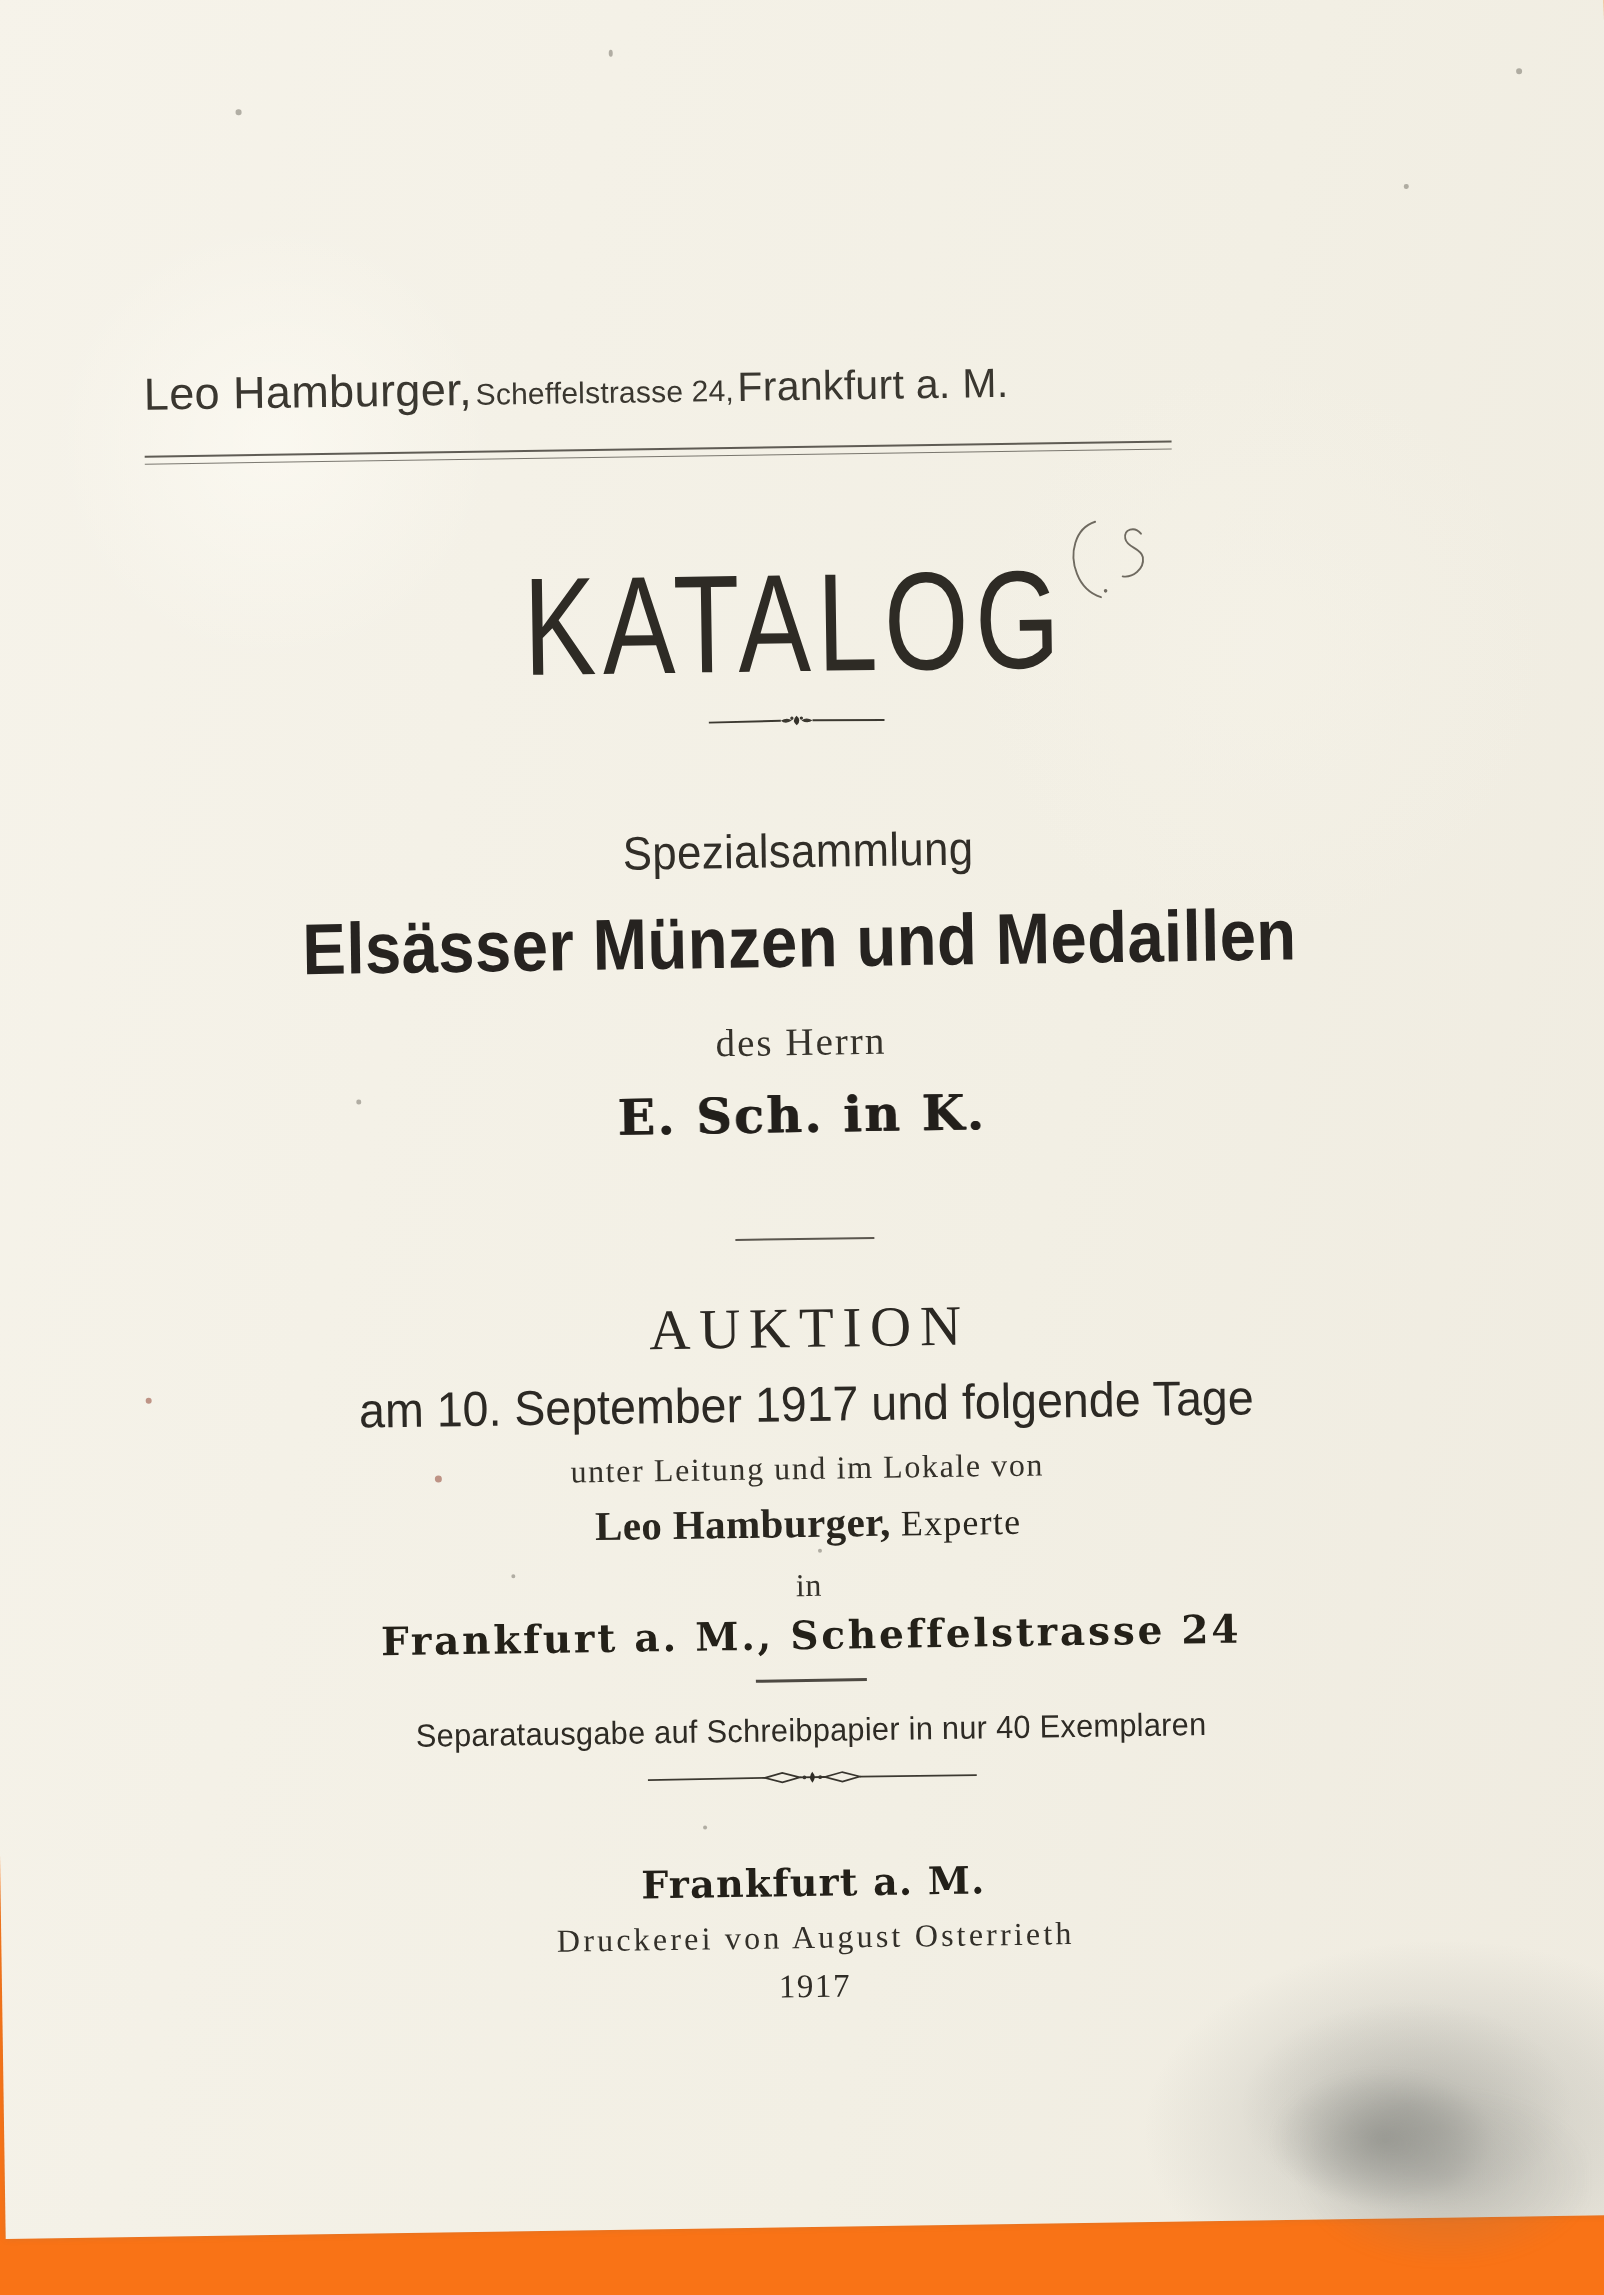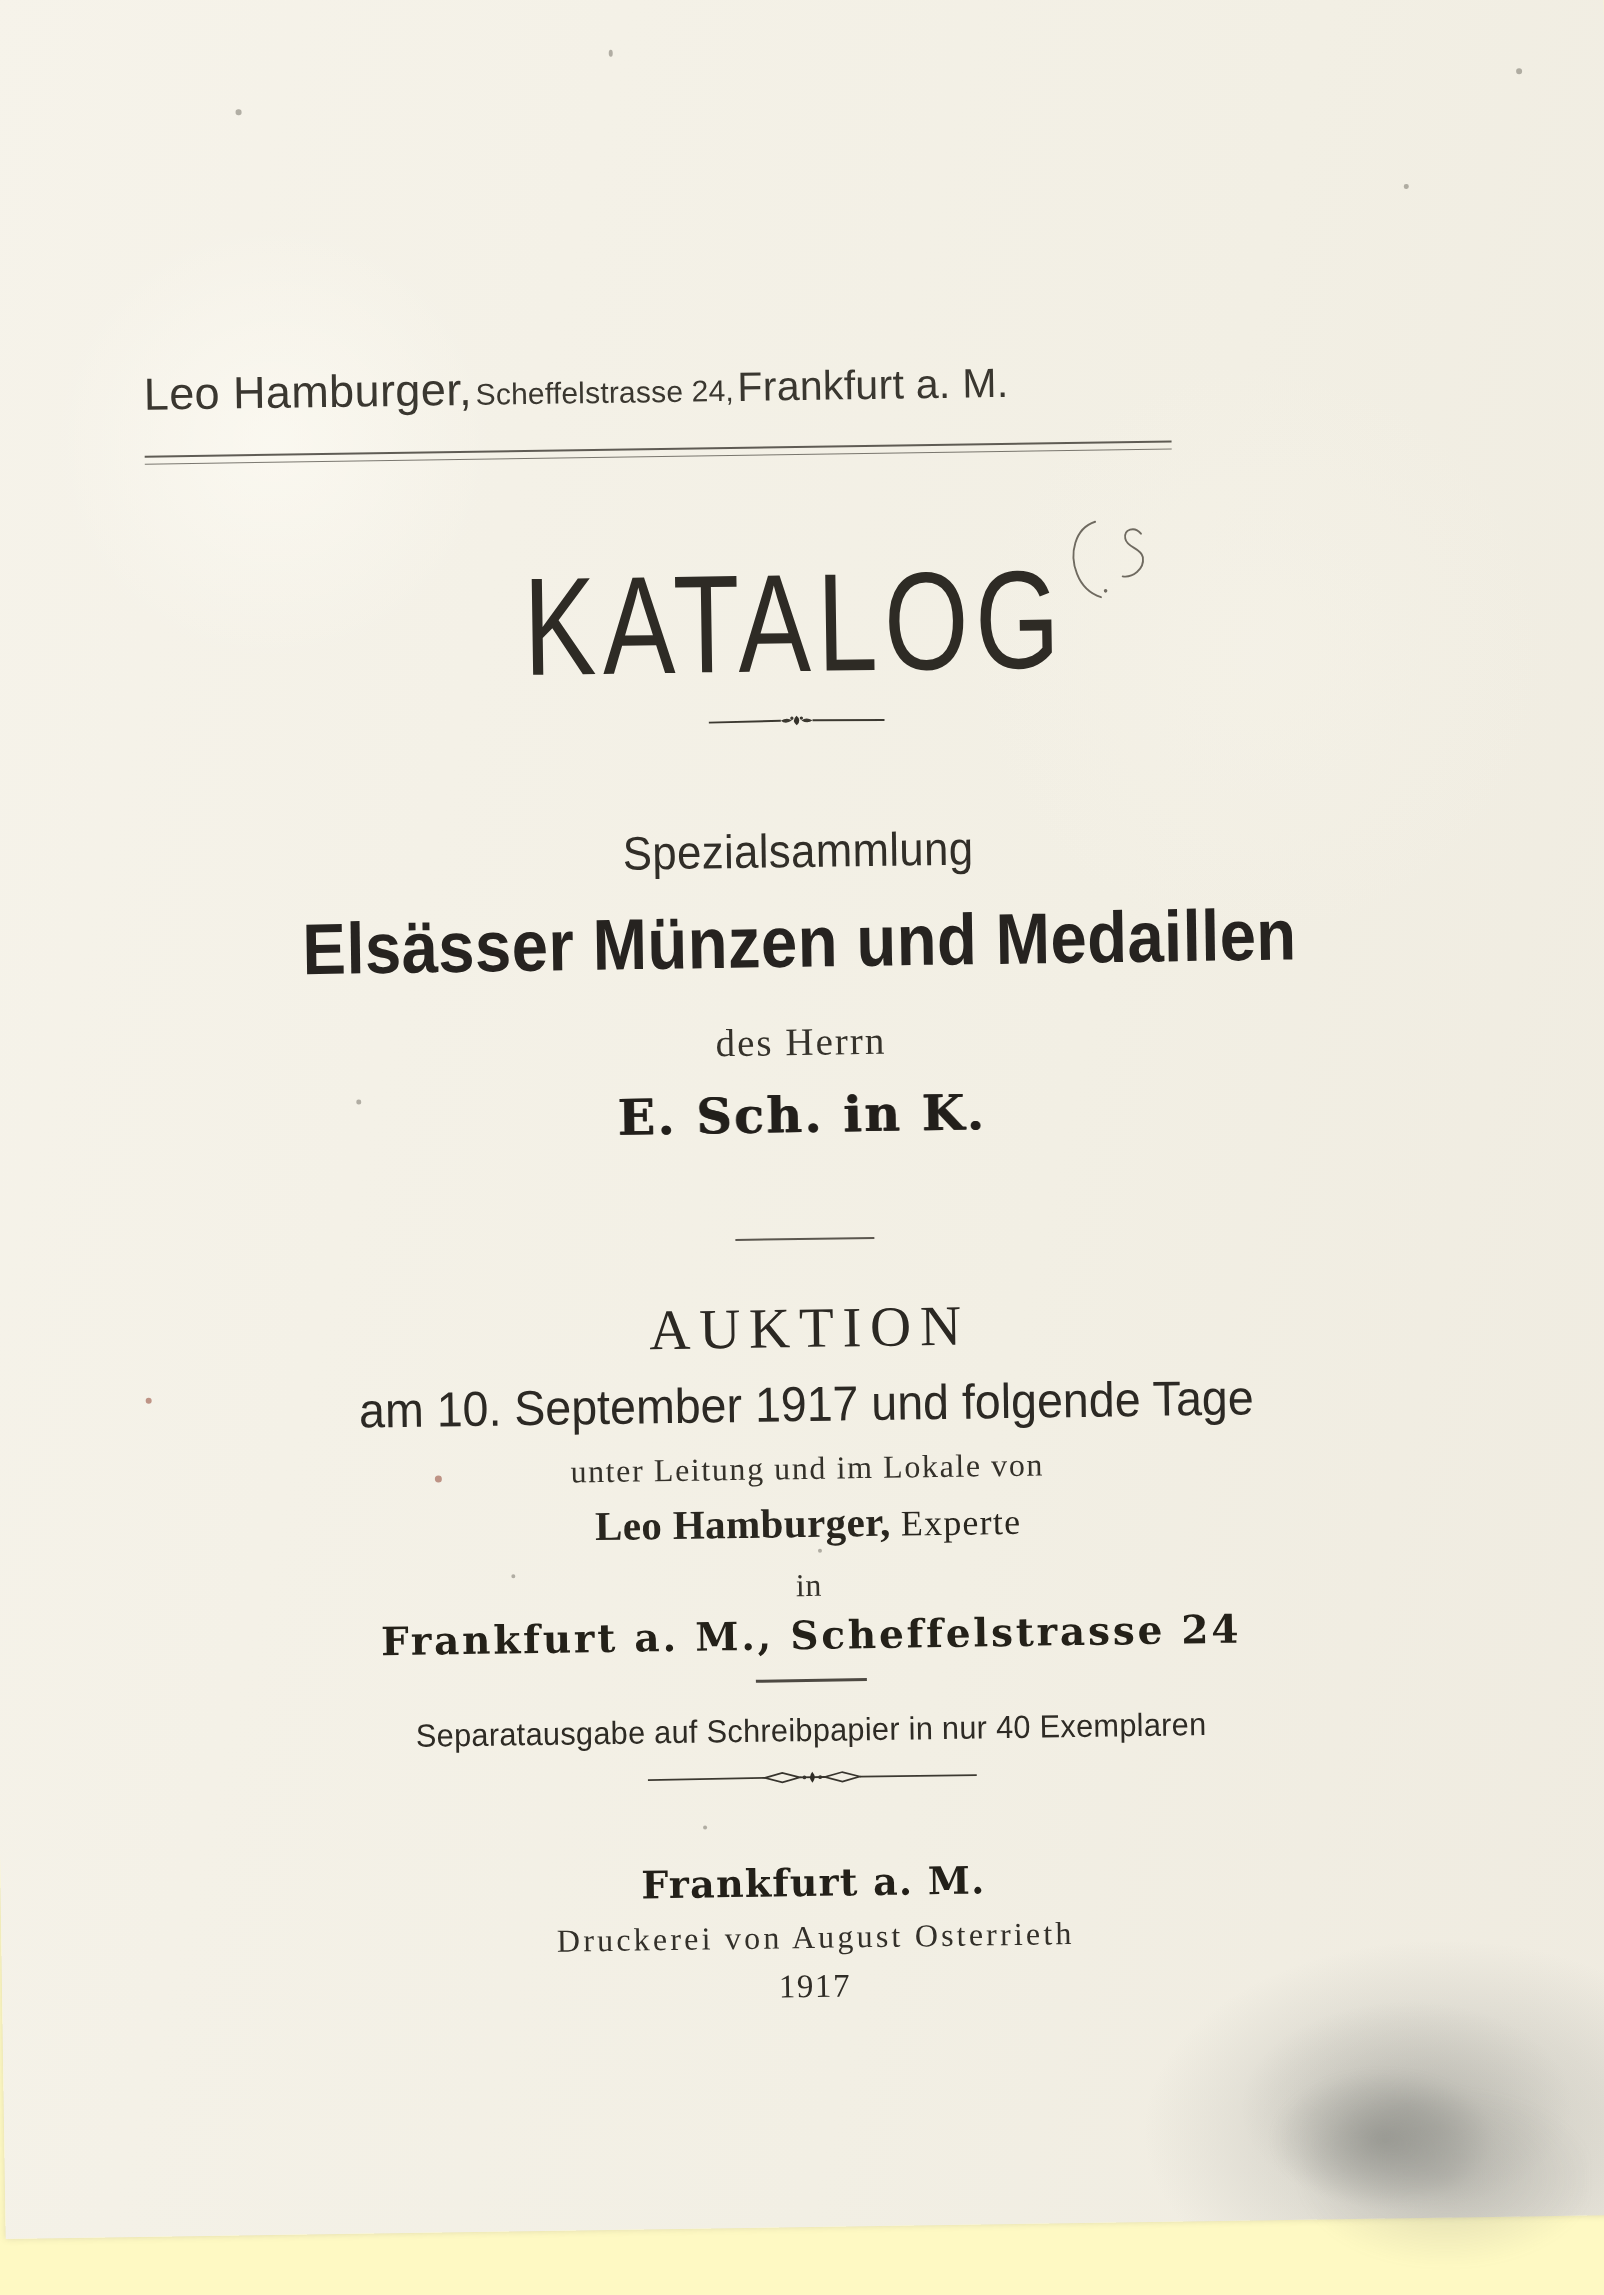--- a/index.html
+++ b/index.html
@@ -7,21 +7,21 @@
     margin: 0;
     padding: 0;
     background: #ffffff;
   }
 
   #page-root {
     position: relative;
     width: 1605px;
     height: 2295px;
     overflow: hidden;
-    background: #fef9c3;
+    background: #f97316;
     font-family: "Liberation Sans", sans-serif;
   }
 
   
   .paper {
     position: absolute;
     left: -11px;
     top: -14.2px;
     width: 1631px;
     height: 2241px;

